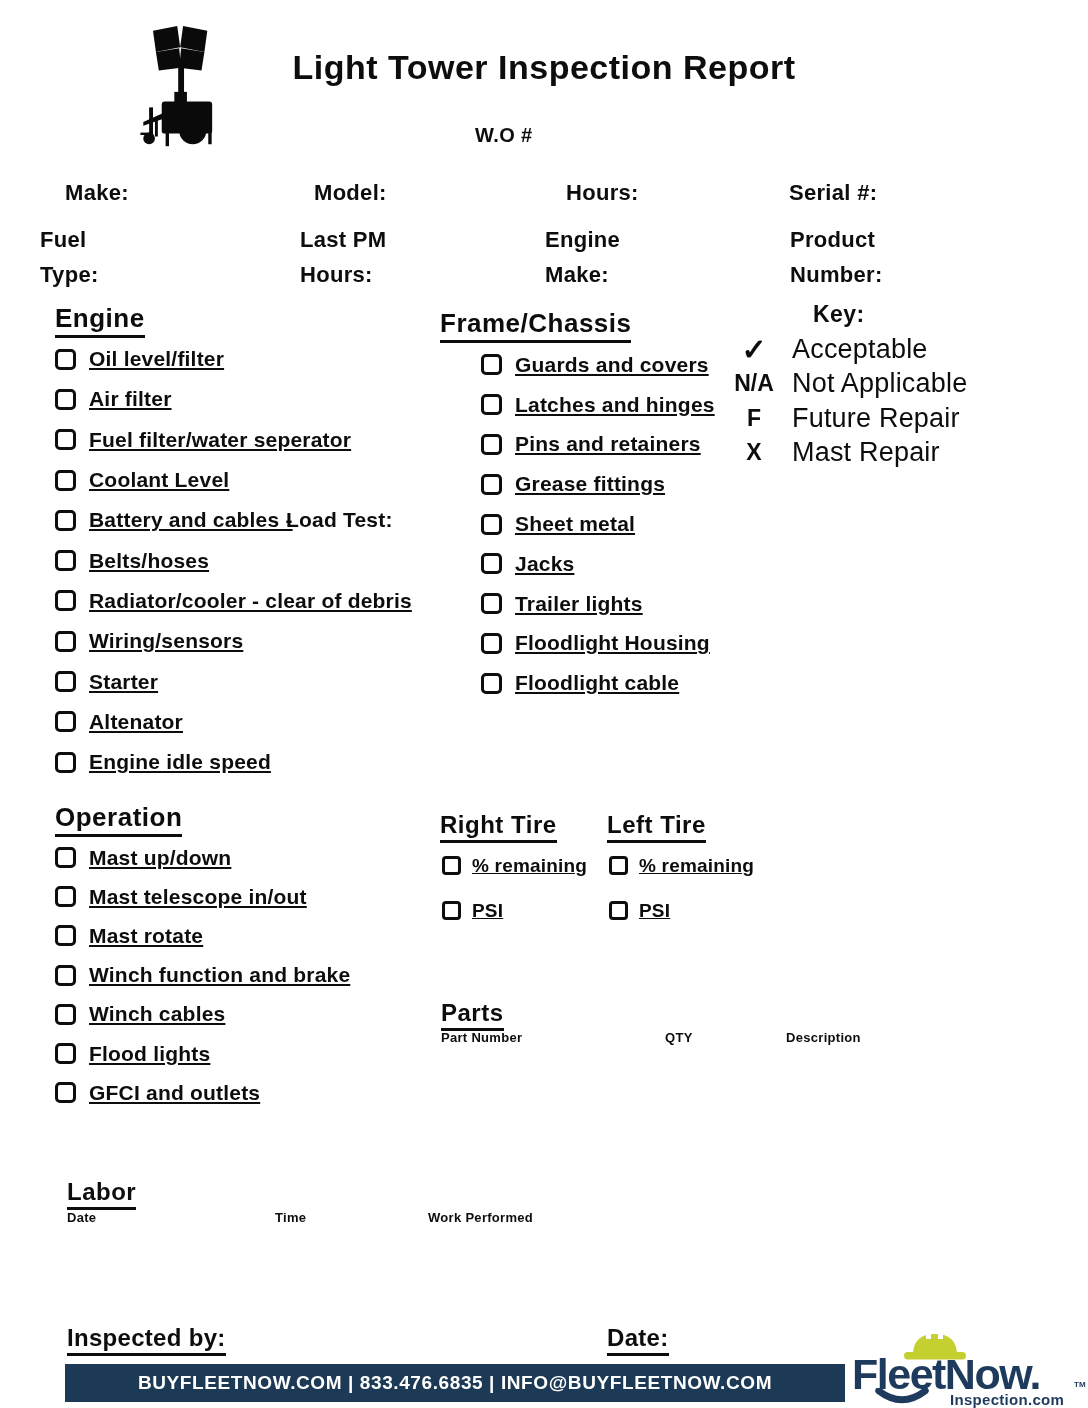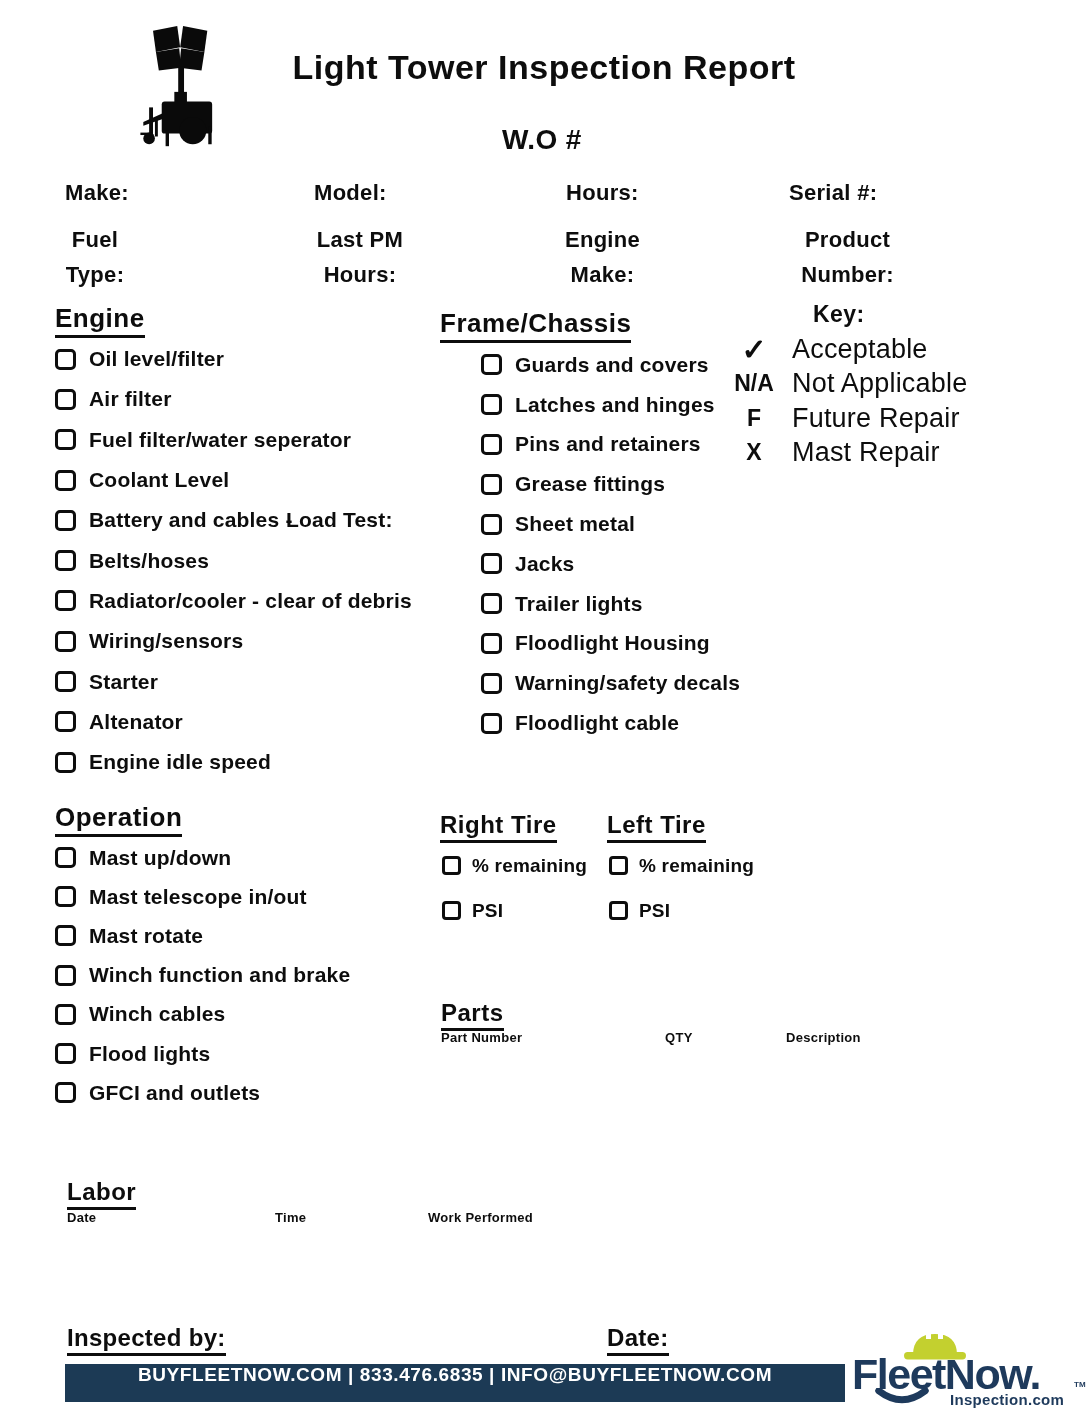--- a/index.html
+++ b/index.html
@@ -10,33 +10,33 @@
   }
   html,body{margin:0;padding:0;background:#fff;}
   .page{
     position:relative;width:1088px;height:1408px;background:#ffffff;
     font-family:"Liberation Sans",sans-serif;color:var(--ink);overflow:hidden;margin-top:12px;
   }
   
   .tower-logo{position:absolute;left:136px;top:12px;width:98px;height:128px;}
   .title{position:absolute;left:0;right:0;top:36px;margin:0;text-align:center;
     font-size:34px;font-weight:700;letter-spacing:.5px;}
-  .wo{position:absolute;left:502px;top:112px;font-size:28px;font-weight:600;letter-spacing:.4px;}
+  .wo{position:absolute;left:475px;top:112px;font-size:20px;font-weight:600;letter-spacing:.4px;}
   
   .f-label{position:absolute;font-size:22px;font-weight:600;letter-spacing:.3px;white-space:nowrap;}
-  .f-cell{position:absolute;text-align:center;font-size:22px;font-weight:600;
+  .f-cell{position:absolute;font-size:22px;font-weight:600;
     letter-spacing:.3px;line-height:35px;white-space:nowrap;}
   
   .sec-h{position:absolute;font-weight:700;letter-spacing:.5px;white-space:nowrap;
     border-bottom:3px solid var(--ink);padding-bottom:1px;}
   .sec-h.lg{font-size:26px;}
   .sec-h.md{font-size:24px;}
   
   .chk-list{position:absolute;}
-  .chk-item{position:relative;display:flex;align-items:center;width:400px;}
+  .chk-item{position:relative;display:flex;align-items:center;width:400px;text-decoration:underline;}
   .list-engine .chk-item{height:40.3px;}
   .list-frame  .chk-item{height:39.8px;padding-left:40px;}
   .list-op     .chk-item{height:39.2px;}
   .list-tire   .chk-item{height:45px;width:225px;}
   .checkbox{flex:0 0 auto;width:15px;height:15px;border:3.5px solid var(--ink);
     border-radius:5px;background:#fff;}
   .list-tire .checkbox{width:13px;height:13px;border-width:3px;border-radius:4px;}
   .chk-label{margin-left:13px;font-size:21px;font-weight:600;letter-spacing:.2px;white-space:nowrap;}
   .list-tire .chk-label{font-size:19px;margin-left:11px;}
   .chk-suffix{position:absolute;left:231px;top:50%;transform:translateY(-50%);
@@ -48,21 +48,21 @@
   .key-symbol{width:64px;text-align:center;font-weight:700;font-size:23px;}
   .key-list div:nth-of-type(1) .key-symbol{font-size:30px;}
   .key-label{margin-left:6px;font-size:27px;font-weight:400;letter-spacing:.2px;white-space:nowrap;}
   
   .col-h{position:absolute;font-size:13px;font-weight:600;letter-spacing:.3px;white-space:nowrap;}
   
   .sign{position:absolute;font-size:24px;font-weight:700;letter-spacing:.3px;
     border-bottom:3px solid var(--ink);padding-bottom:1px;white-space:nowrap;}
   
   .footer-bar{position:absolute;left:65px;top:1352px;width:780px;height:38px;
-    background:var(--footer-bar);display:flex;justify-content:center;}
+    background:var(--footer-bar);display:flex;align-items:center;justify-content:center;}
   .footer-text{color:#ffffff;font-size:19px;font-weight:600;letter-spacing:.6px;white-space:nowrap;}
   
   .brand{position:absolute;left:850px;top:1318px;width:238px;height:88px;}
   .brand-word{position:absolute;left:2px;top:20px;font-size:43px;font-weight:800;
     color:var(--brand-navy);letter-spacing:-1.5px;white-space:nowrap;}
   .brand-tm{position:absolute;left:224px;top:50px;font-size:8px;font-weight:700;color:var(--brand-navy);}
   .brand-site{position:absolute;left:100px;top:61px;font-size:15px;font-weight:700;
     color:var(--brand-navy);letter-spacing:.3px;white-space:nowrap;}
   .hat{position:absolute;left:52px;top:0;width:66px;height:30px;}
   .smile{position:absolute;left:22px;top:58px;width:60px;height:18px;}
@@ -207,24 +207,20 @@
       <div class="chk-item">
         <span class="checkbox"></span>
         <span class="chk-label">Trailer lights</span>
       </div>
       <div class="chk-item">
         <span class="checkbox"></span>
         <span class="chk-label">Floodlight Housing</span>
       </div>
       <div class="chk-item">
         <span class="checkbox"></span>
-        <span class="chk-label">Warning/safety decals</span>
-      </div>
-      <div class="chk-item">
-        <span class="checkbox"></span>
         <span class="chk-label">Floodlight cable</span>
       </div>
     </div>
 
   <span class="key-title">Key:</span>
   <div class="key-list">
 
   <div class="key-row">
         <span class="key-symbol">✓</span>
         <span class="key-label">Acceptable</span>

